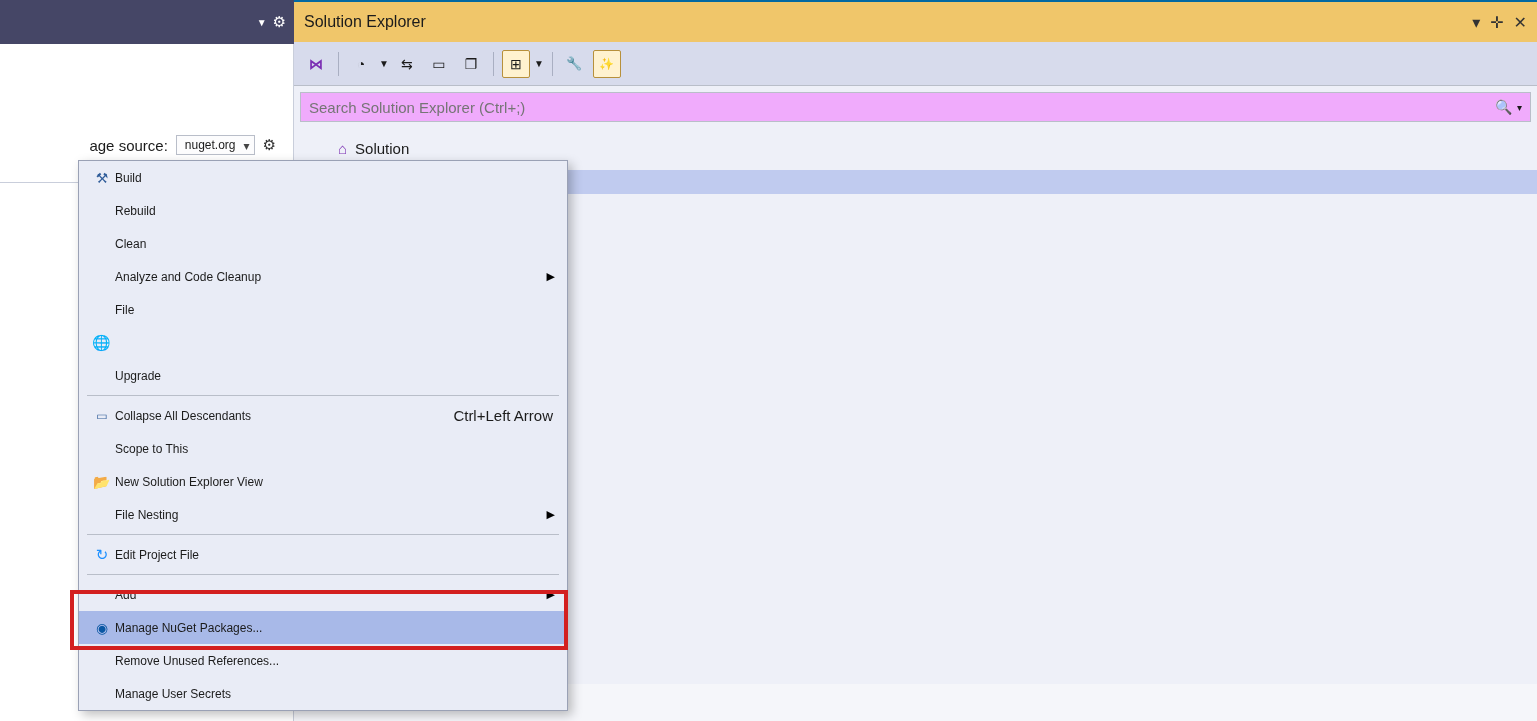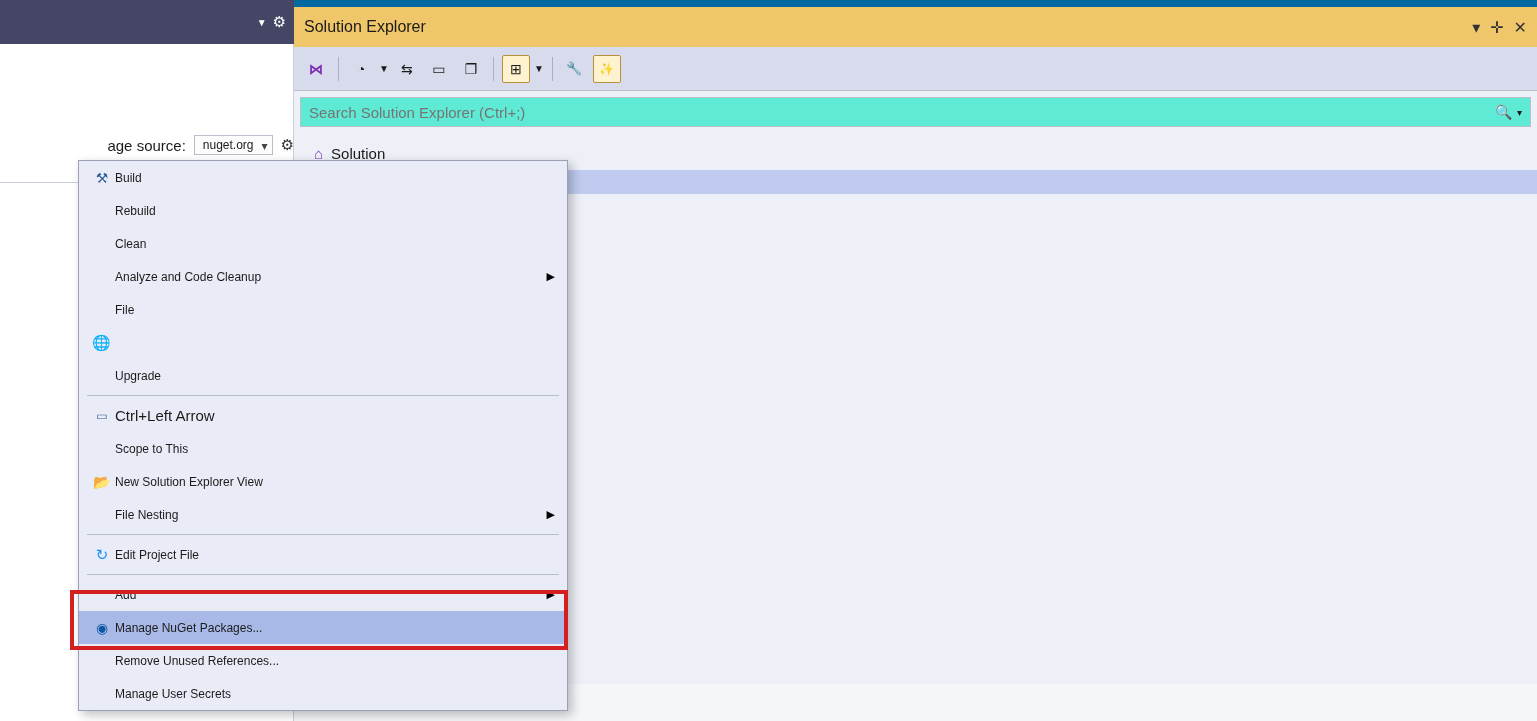--- a/index.html
+++ b/index.html
@@ -24,67 +24,68 @@
   }
   .leftbar .tri { color: #fff; font-size: 10px; cursor:pointer;}
   .leftbar .gear { color:#fff; }
   .left-under {
     position:absolute; left:0; top:44px;
     width:294px; height:677px; background:#fff;
     border-right:1px solid #c9cedb;
   }
   .source-row {
     position:absolute; left:0; top:130px; width:294px; height:30px;
-    display:flex; align-items:center; justify-content:flex-end; gap:8px; 
+    display:flex; align-items:center; justify-content:flex-end; gap:8px; padding-right:18px;
     color:#1b1b1b; font-size:15px;
   }
   .source-select {
     border:1px solid #b9bec9; background:#fcfcfd; padding:2px 18px 2px 8px;
     position:relative; font-size:12px; cursor:pointer;
   }
   .source-select::after { content:"▾"; position:absolute; right:4px; top:3px; font-size:12px; color:#444;}
   .gear-dark { color:#333; }
   .separator-line {
     position:absolute; left:0; top:182px; width:294px; height:1px; background:#c9cedb;
   }
 
   
   .solexp {
     position:absolute; left:294px; top:0;
     right:0;
     height:684px;
     background:#eef0f8;
-    border-top:7px solid #0369a1;
+    border-top:2px solid #0369a1;
   }
   .solexp-title {
     height:40px; background:#f0c66a;
     display:flex; align-items:center; padding:0 10px;
     color:#1b1b1b; font-size:16px;
   }
   .title-right { margin-left:auto; display:flex; gap:10px; align-items:center;}
   .title-right span { cursor:pointer; color:#333; }
   .toolbar {
     height:44px; background:#d7dbec;
     display:flex; align-items:center; padding:0 8px; gap:4px;
     border-bottom:1px solid #b9bec9;
   }
   .tbtn {
     width:28px; height:28px; display:flex; align-items:center; justify-content:center;
     cursor:pointer; border:1px solid transparent; border-radius:2px;
   }
   .tbtn.boxed { border:1px solid #b7903b; background:#fff2cf;}
   .tsep { width:1px; height:24px; background:#a9afc2; margin:0 4px;}
   .search {
-    margin:6px 6px; height:30px; background:#5eead4; border:1px solid #b9bec9;
+    margin:6px 6px; height:30px; background:#f0abfc; border:1px solid #b9bec9;
     display:flex; align-items:center; padding:0 8px;
   }
   .search input { flex:1; border:none; outline:none; font-size:15px; color:#666; background:transparent;}
   .search .mag { color:#555; cursor:pointer;}
   .tree {
     padding:6px 0 0 20px;
+    margin-left:24px;
   }
   .tree-row { display:flex; align-items:center; gap:8px; height:28px; font-size:15px;}
   .sel-row {
     position:absolute; left:294px; right:0; top:170px; height:24px;
     background:#c0cbef;
   }
 
   
   .ctx {
     position:absolute; left:78px; top:160px;
@@ -211,20 +212,21 @@
     <div class="row">
       <span class="icon-slot globe"></span>
     </div>
     <div class="row">
       <span class="icon-slot "></span>
       <span class="label">Upgrade</span>
     </div>
     <div class="sep"></div>
     <div class="row">
       <span class="icon-slot collapse"></span>
+      <span class="label">Collapse All Descendants</span>
       <span class="short">Ctrl+Left Arrow</span>
     </div>
     <div class="row">
       <span class="icon-slot "></span>
       <span class="label">Scope to This</span>
     </div>
     <div class="row">
       <span class="icon-slot folder-new"></span>
       <span class="label">New Solution Explorer View</span>
     </div>

